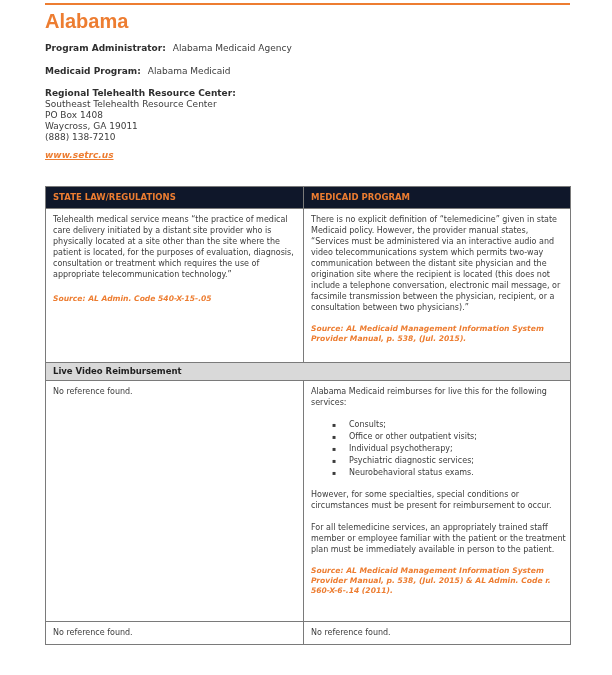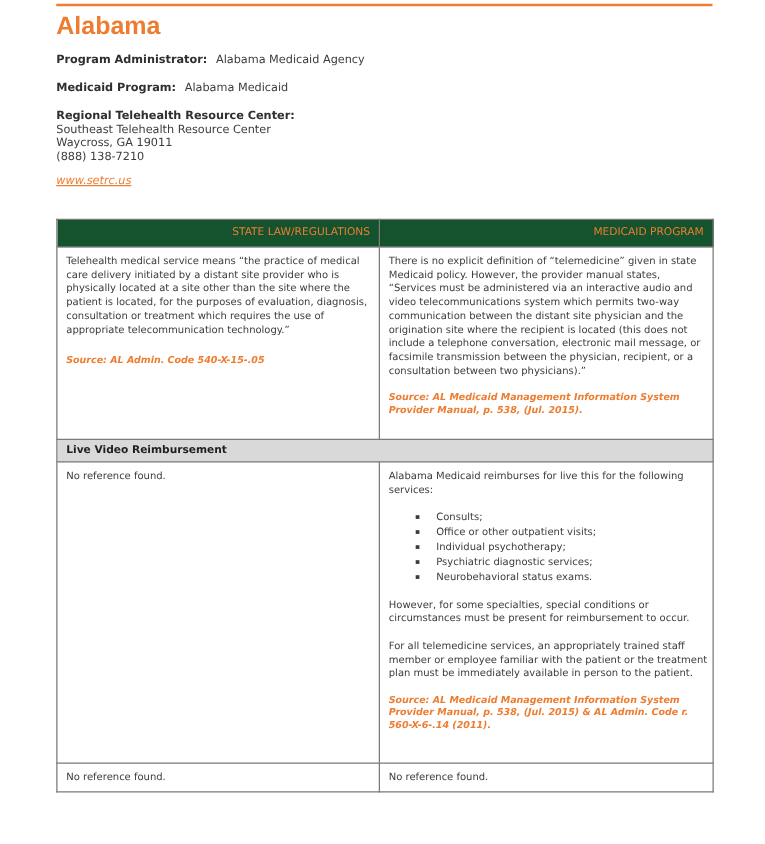--- a/index.html
+++ b/index.html
@@ -19,39 +19,39 @@
 
   .info-line { font-size: 9px; line-height: 11px; color: #3c3c3c; }
   .info-line.first { margin-top: 12px; }
   .info-line.gap { margin-top: 11px; }
   .info-label { font-weight: bold; color: #2f2f2f; }
   .info-value { margin-left: 7px; }
   .addr-line { font-size: 9px; line-height: 11px; color: #3c3c3c; }
   .site-link {
     display: inline-block; margin-top: 0;
     font-size: 9px; line-height: 11px;
-    color: #ED7D31; font-style: italic; font-weight: normal;
+    color: #ED7D31; font-style: italic; font-weight: bold;
     text-decoration: underline; cursor: pointer;
   }
 
   table.policy-table {
     margin-top: 24px;
     width: 525px;
     border-collapse: collapse;
     table-layout: fixed;
   }
   .policy-table col.c-left  { width: 258px; }
   .policy-table col.c-right { width: 267px; }
   .policy-table th, .policy-table td { border: 1px solid #7a7a7a; }
 
   .policy-table th {
-    background: #14532d;
+    background: #0f172a;
     color: #ED7D31;
-    font-size: 8.5px; line-height: 11px; font-weight: normal;
-    text-align: right; vertical-align: middle;
+    font-size: 8.5px; line-height: 11px; font-weight: bold;
+    text-align: left; vertical-align: middle;
     height: 22px; padding: 4px 7px;
   }
   tr.section-row td {
     background: #D9D9D9;
     color: #1f1f1f;
     font-size: 8.5px; line-height: 11px; font-weight: bold;
     height: 18px; padding: 3px 7px; vertical-align: middle;
   }
   tr.content-row td {
     background: #ffffff;
@@ -94,20 +94,21 @@
     </p>
 
     <p class="info-line first">
       <span class="info-label">Medicaid Program:</span><span class="info-value">Alabama Medicaid</span>
     </p>
 
     <p class="info-line gap">
       <span class="info-label">Regional Telehealth Resource Center:</span>
     </p>
     <div class="addr-line">Southeast Telehealth Resource Center</div>
+    <div class="addr-line">PO Box 1408</div>
     <div class="addr-line">Waycross, GA 19011</div>
     <div class="addr-line">(888) 138-7210</div>
     <a class="site-link">www.setrc.us</a>
 
     <table class="policy-table">
       <colgroup>
           <col class="c-left">
           <col class="c-right">
         </colgroup>
       <tbody>

